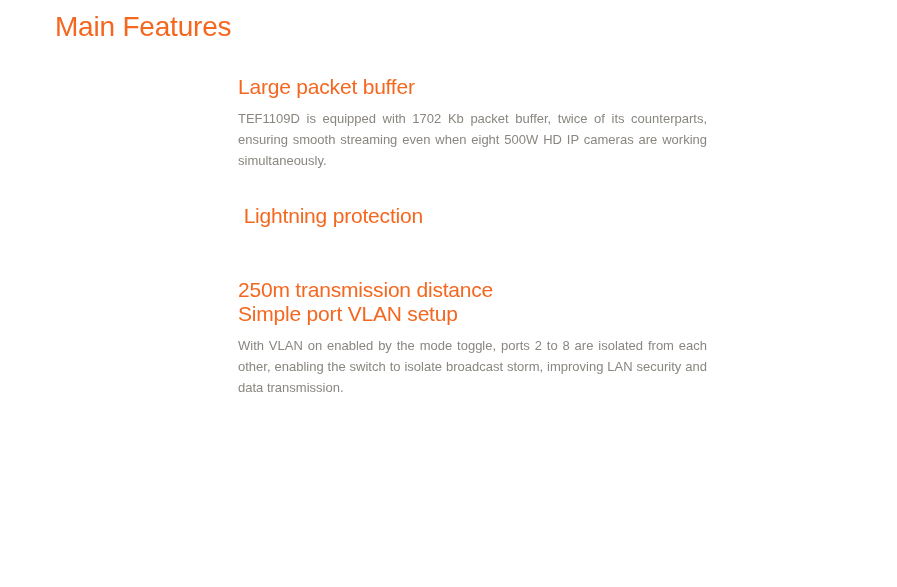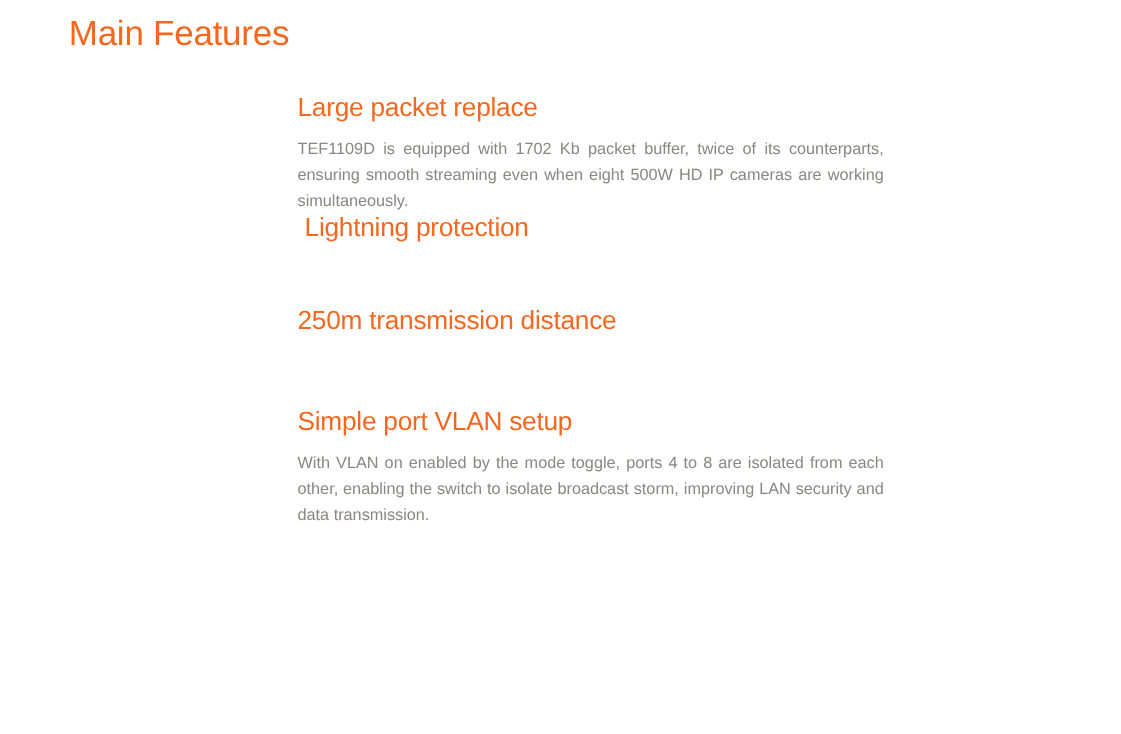--- a/index.html
+++ b/index.html
@@ -36,44 +36,44 @@
     white-space:pre-wrap; 
   }
   .feature-body{
     margin:9px 0 0 0;
     font-size:13px;
     line-height:21px;
     color:var(--body-gray);
     text-align:justify;
   }
   .feature:nth-of-type(1){margin-top:31px;}
-  .feature:nth-of-type(2){}
+  .feature:nth-of-type(2){margin-top:33px;}
   .feature:nth-of-type(3){margin-top:50px;}
-  .feature:nth-of-type(4){margin-top:57px;}
+  .feature:nth-of-type(4){}
 </style>
 </head>
 <body>
 
 <div class="page">
   <h1 class="page-title">Main Features</h1>
 
   <div class="content">
 
     <section class="feature">
-      <h2 class="feature-heading">Large packet replace</h2>
+      <h2 class="feature-heading">Large packet buffer</h2>
       <p class="feature-body">TEF1109D is equipped with 1702 Kb packet buffer, twice of its counterparts, ensuring smooth streaming even when eight 500W HD IP cameras are working simultaneously.</p>
     </section>
 
     <section class="feature">
       <h2 class="feature-heading"> Lightning protection</h2>
     </section>
 
     <section class="feature">
       <h2 class="feature-heading">250m transmission distance</h2>
     </section>
 
     <section class="feature">
       <h2 class="feature-heading">Simple port VLAN setup</h2>
-      <p class="feature-body">With VLAN on enabled by the mode toggle, ports 4 to 8 are isolated from each other, enabling the switch to isolate broadcast storm, improving LAN security and data transmission.</p>
+      <p class="feature-body">With VLAN on enabled by the mode toggle, ports 2 to 8 are isolated from each other, enabling the switch to isolate broadcast storm, improving LAN security and data transmission.</p>
     </section>
 
   </div>
 </div>
 
 </body></html>

